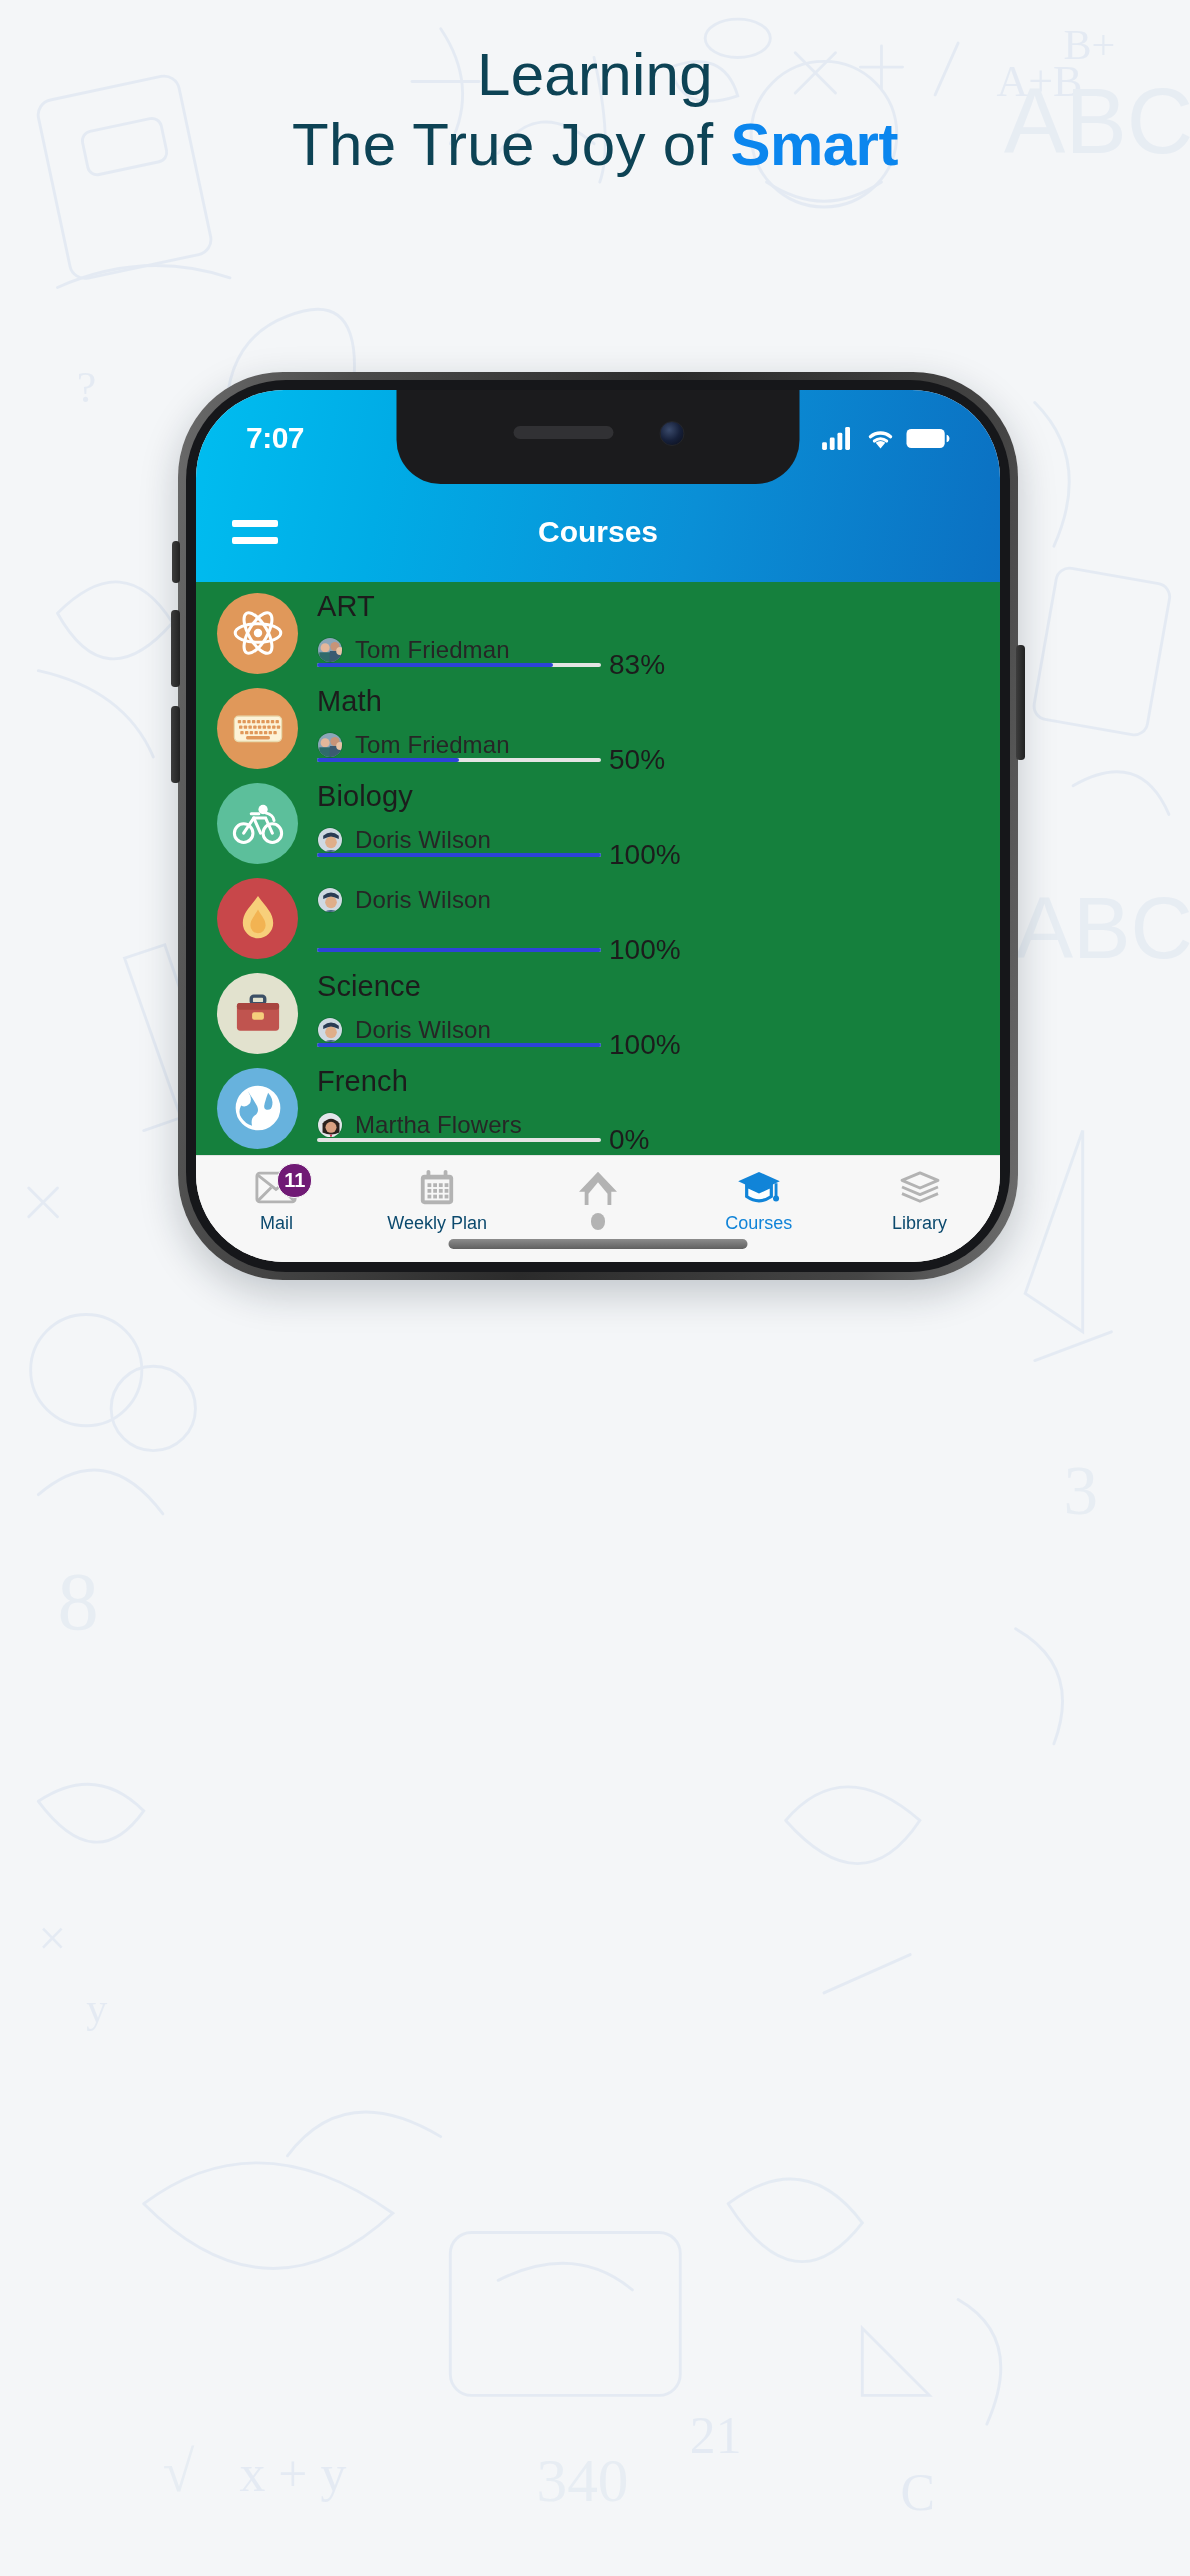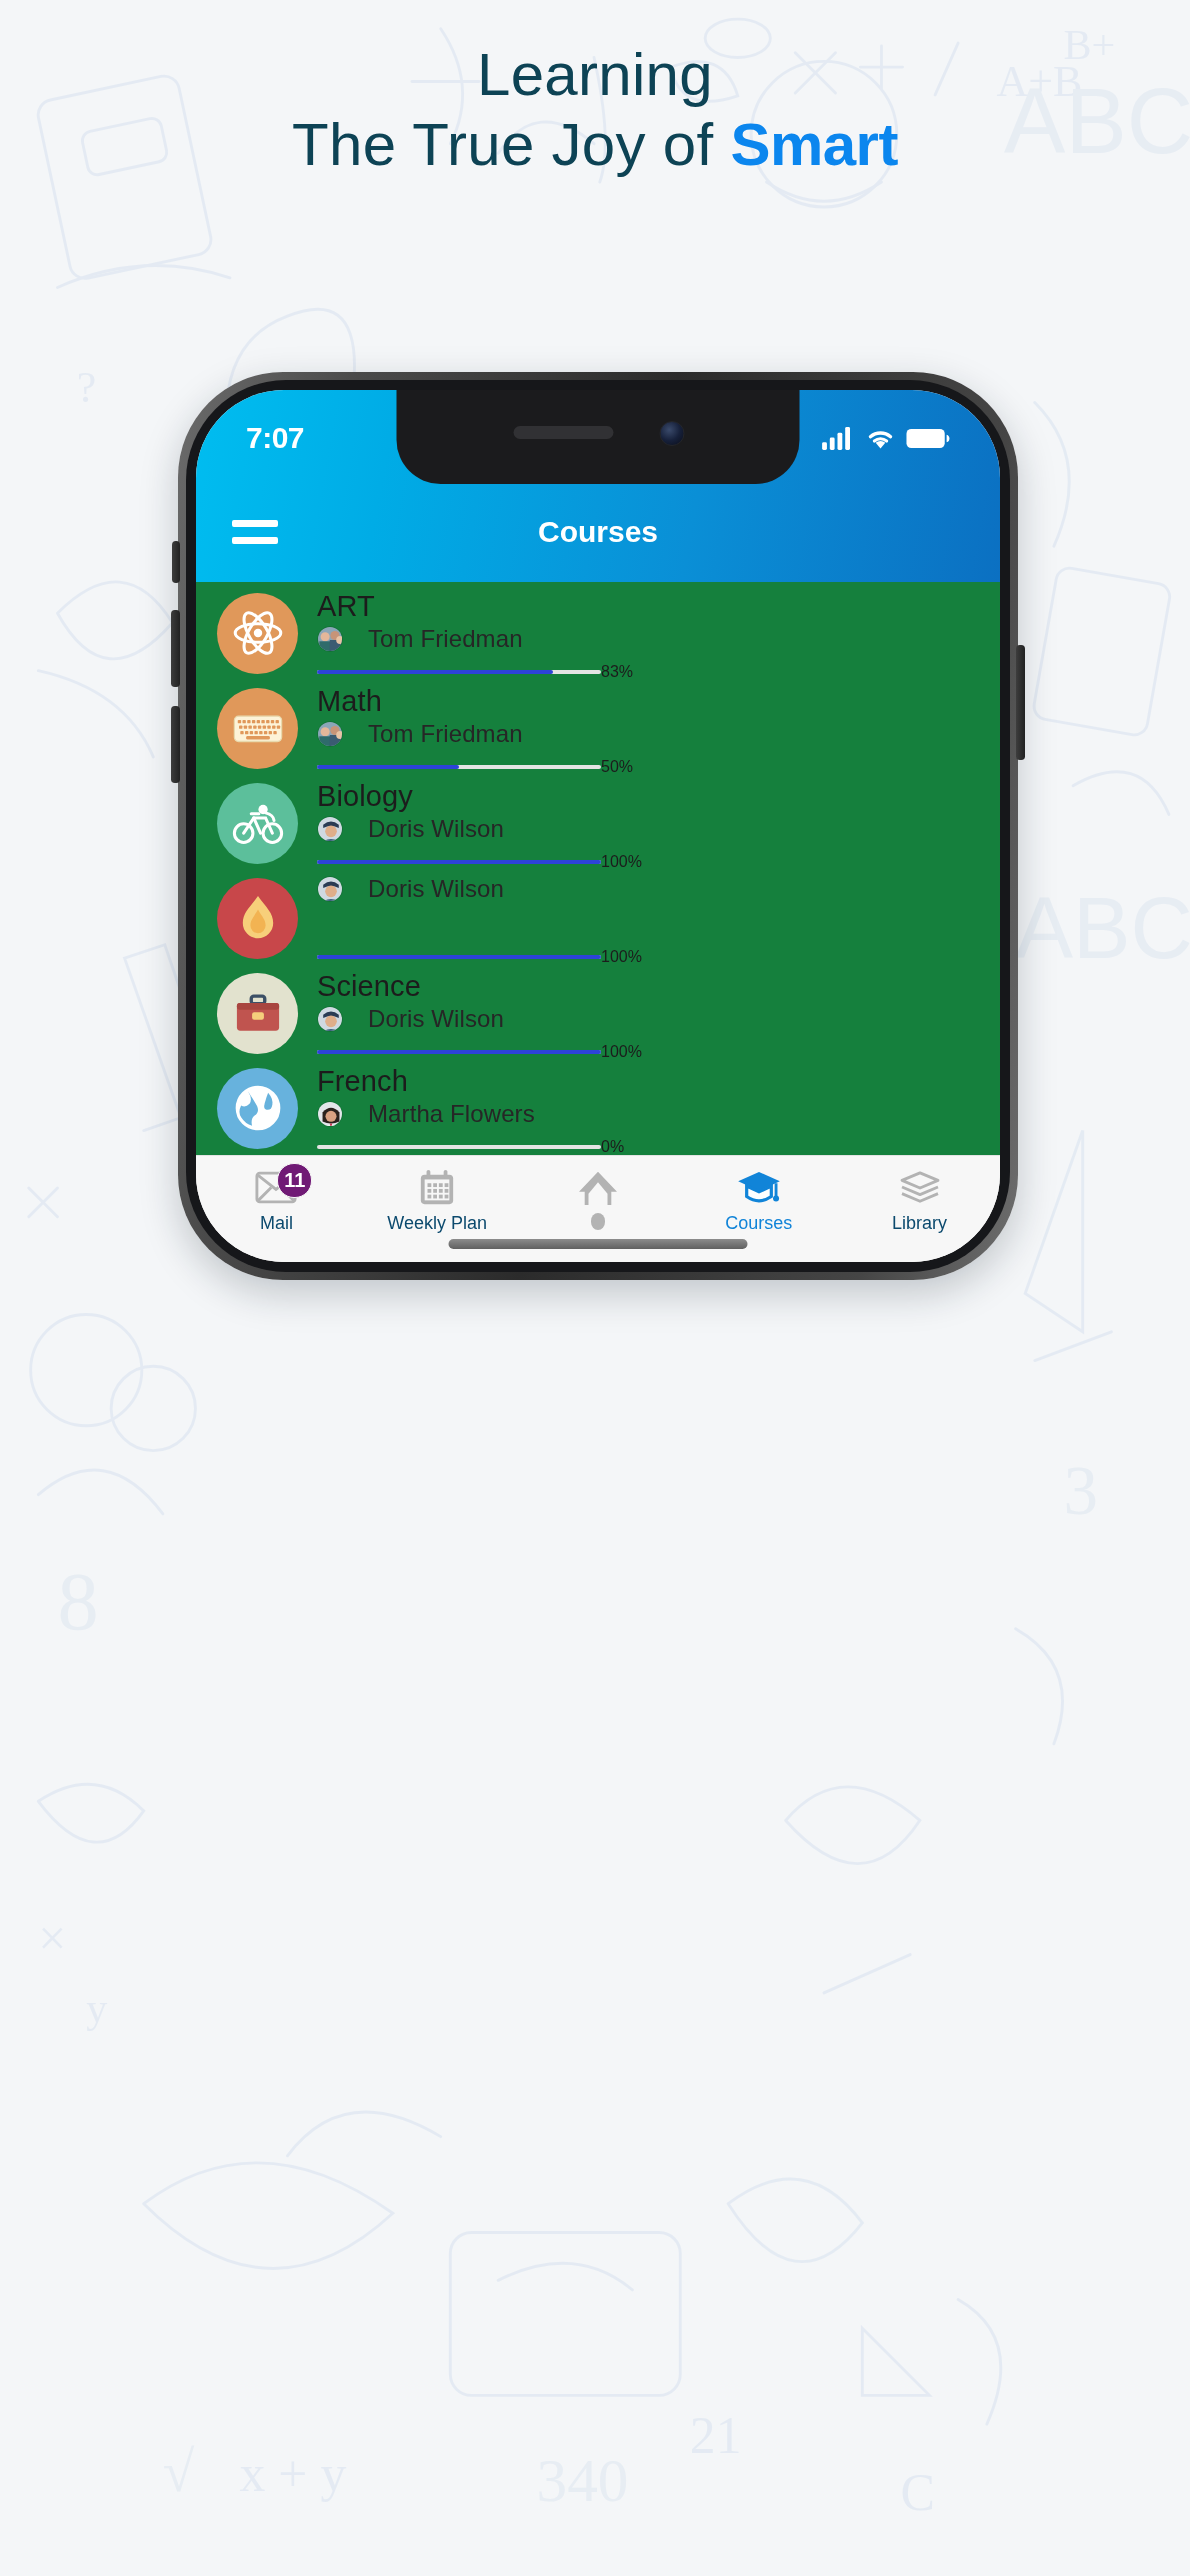--- a/index.html
+++ b/index.html
@@ -191,22 +191,22 @@
     font-size: 29px;
     color: #1c1c1c;
     font-weight: 400;
     line-height: 33px;
     padding-top: 1.9px;
     letter-spacing: 0.1px;
   }
   .teacher-row {
     display: flex;
     align-items: center;
-    gap: 25px;
-    margin-top: 2px;
+    gap: 12px;
+    margin-top: 13px;
   }
   .teacher-avatar {
     width: 26px; height: 26px;
     border-radius: 50%;
     flex: 0 0 26px;
     overflow: hidden;
     border: 1px solid rgba(0,0,0,0.12);
   }
   .teacher-name {
     font-size: 24px;
@@ -228,23 +228,23 @@
     background: #e4e4e4;
     border-radius: 2.9px;
   }
   .fill {
     position: absolute;
     left: 0; top: 0; bottom: 0;
     background: #2d43d8;
     border-radius: 2.9px;
   }
   .pct {
-    font-size: 16px;
+    font-size: 28px;
     color: #1c1c1c;
-    margin-left: 0;
+    margin-left: 8px;
     white-space: nowrap;
     text-align: right;
   }
 
   
   .tabbar {
     position: absolute;
     left: 0; right: 0; bottom: 0;
     height: 107px;
     background: #f7f7f7;

